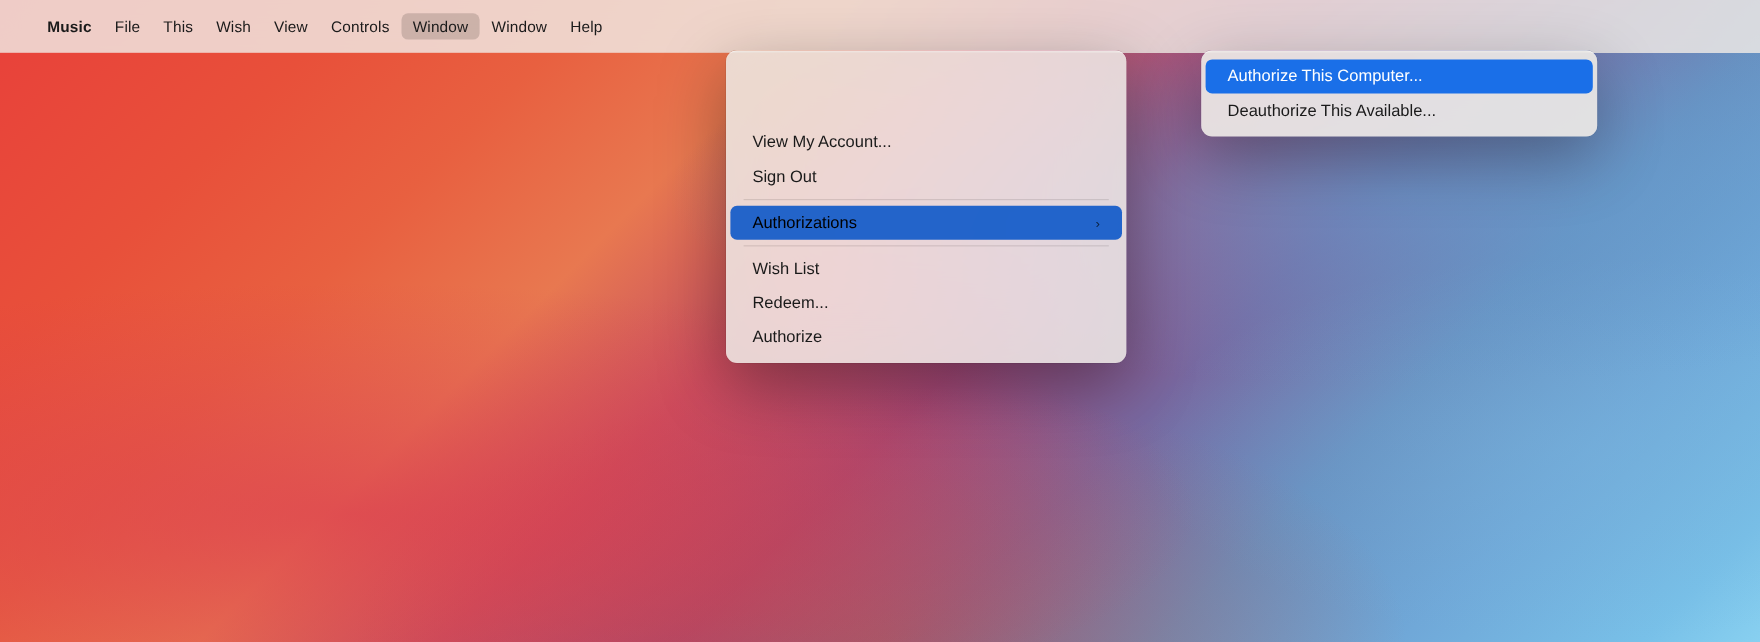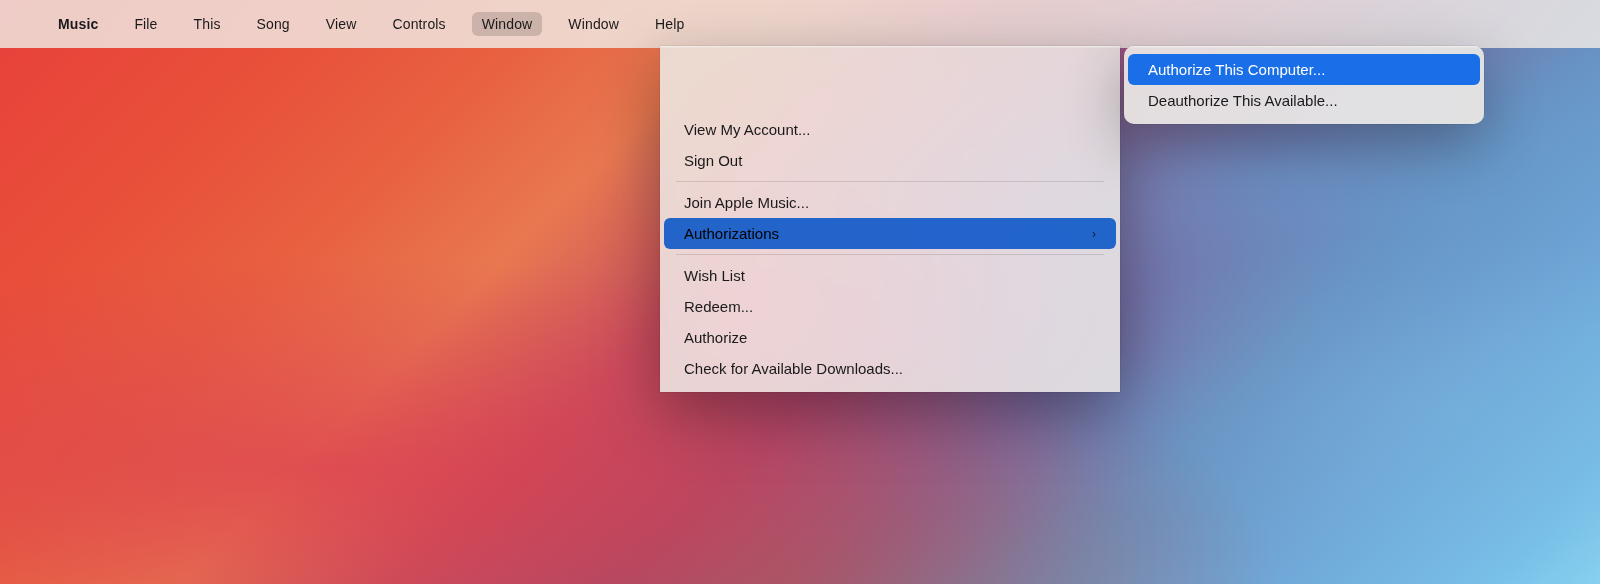--- a/index.html
+++ b/index.html
@@ -49,21 +49,21 @@
       top: 0;
       left: 0;
       right: 0;
       height: 48px;
       background: rgba(240, 235, 230, 0.82);
       backdrop-filter: blur(20px);
       -webkit-backdrop-filter: blur(20px);
       display: flex;
       align-items: center;
       padding: 0 12px;
-      gap: 16px;
+      gap: 1px;
       z-index: 100;
     }
 
     .menubar-item {
       padding: 4px 10px;
       border-radius: 6px;
       font-size: 14px;
       font-weight: 400;
       color: #1a1a1a;
       cursor: default;
@@ -85,25 +85,25 @@
       padding: 4px 10px;
       border-radius: 6px;
       cursor: default;
     }
 
     
     .dropdown-menu {
       position: absolute;
       top: 46px;
       left: 660px;
-      width: 460px;
+      width: 364px;
       background: rgba(235, 232, 228, 0.88);
       backdrop-filter: blur(40px) saturate(1.8);
       -webkit-backdrop-filter: blur(40px) saturate(1.8);
-      border-radius: 0;
+      border-radius: 10px;
       padding: 8px 0;
       box-shadow:
         0 20px 60px rgba(0,0,0,0.35),
         0 0 0 0.5px rgba(0,0,0,0.12),
         inset 0 0.5px 0 rgba(255,255,255,0.6);
       z-index: 200;
     }
 
     .menu-item {
       padding: 7px 20px;
@@ -130,21 +130,21 @@
 
     .menu-item-arrow {
       font-size: 12px;
       opacity: 0.7;
     }
 
     
     .submenu {
       position: absolute;
       top: 46px;
-      left: 1124px;
+      left: 1092px;
       width: 360px;
       background: rgba(235, 232, 228, 0.92);
       backdrop-filter: blur(40px) saturate(1.8);
       -webkit-backdrop-filter: blur(40px) saturate(1.8);
       border-radius: 10px;
       padding: 8px 0;
       box-shadow:
         0 20px 60px rgba(0,0,0,0.3),
         0 0 0 0.5px rgba(0,0,0,0.12),
         inset 0 0.5px 0 rgba(255,255,255,0.6);
@@ -173,42 +173,40 @@
 </head>
 <body>
 
 <div class="desktop-bg"></div>
 
 <div class="menubar">
   <div class="menubar-item apple-logo"></div>
   <div class="menubar-item bold">Music</div>
   <div class="menubar-item">File</div>
   <div class="menubar-item">This</div>
-  <div class="menubar-item">Song</div>
+  <div class="menubar-item">Wish</div>
   <div class="menubar-item">View</div>
   <div class="menubar-item">Controls</div>
   <div class="menubar-item active">Window</div>
   <div class="menubar-item">Window</div>
   <div class="menubar-item">Help</div>
 </div>
 
 <div class="dropdown-menu">
   <div class="menu-top-space"></div>
 
   <div class="menu-item">View My Account...</div>
   <div class="menu-item">Sign Out</div>
   <div class="menu-separator"></div>
-  <div class="menu-item">Join Apple Music...</div>
   <div class="menu-item highlighted">
     <span>Authorizations</span>
     <span class="menu-item-arrow">›</span>
   </div>
   <div class="menu-separator"></div>
   <div class="menu-item">Wish List</div>
   <div class="menu-item">Redeem...</div>
   <div class="menu-item">Authorize</div>
-  <div class="menu-item">Check for Available Downloads...</div>
 </div>
 
 <div class="submenu">
   <div class="submenu-item highlighted">Authorize This Computer...</div>
   <div class="submenu-item">Deauthorize This Available...</div>
 </div>
 
 </body></html>

